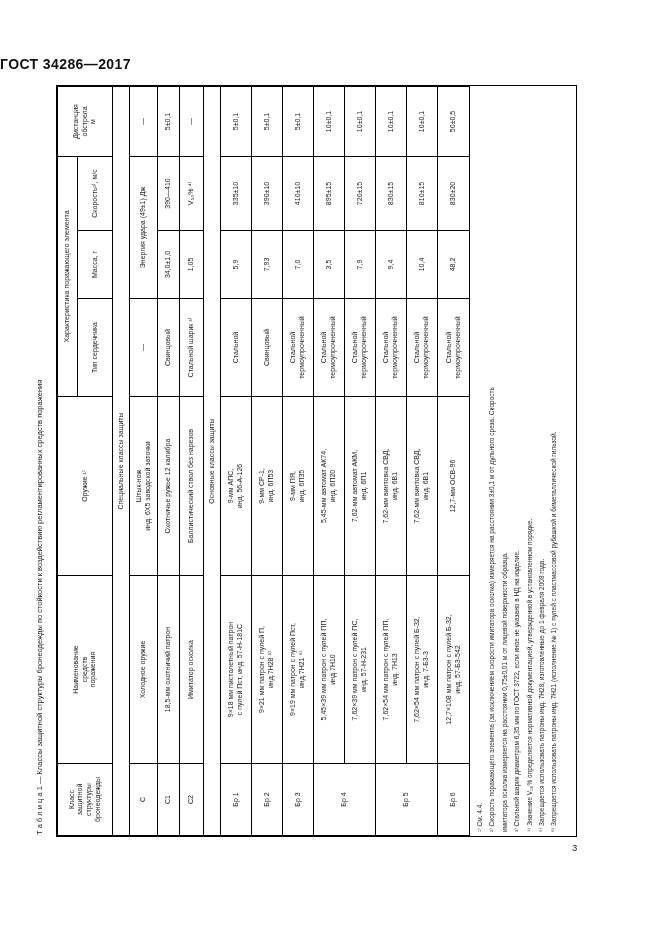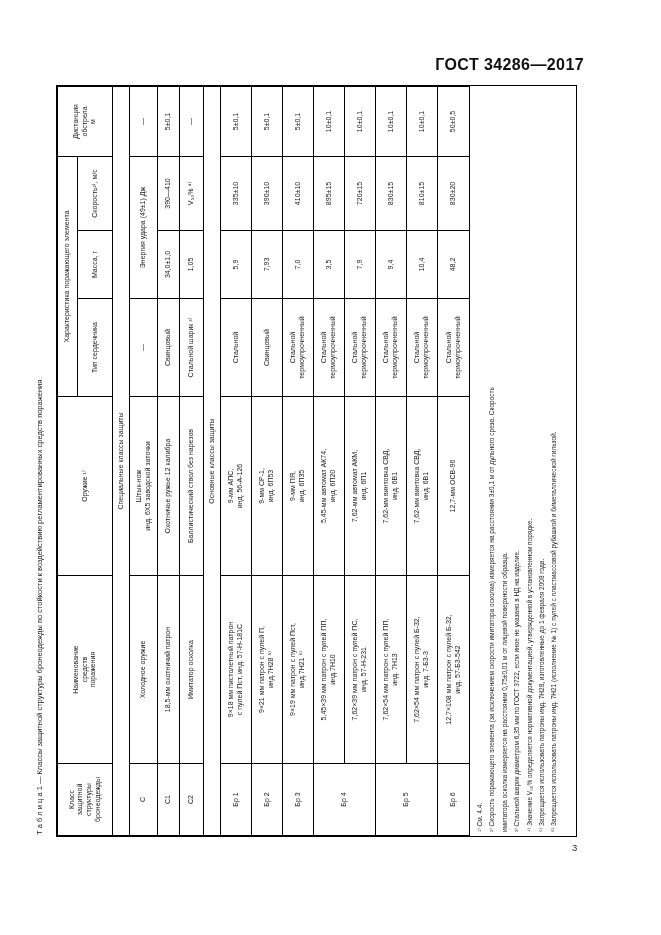--- a/index.html
+++ b/index.html
@@ -2,22 +2,22 @@
 <html><head>
 <meta charset="utf-8">
 <style>
   html,body { margin:0; padding:0; background:#e8e8e8; }
   .page {
     position:relative; width:661px; height:935px; background:#ffffff;
     font-family:"Liberation Sans","DejaVu Sans",sans-serif; color:#1a1a1a;
     overflow:hidden; margin:0 auto;
   }
   .doc-header {
-    position:absolute; top:56px; left:0; width:584px; text-align:right;
-    font-size:16px; font-weight:bold; letter-spacing:0.4px; color:#111;
+    position:absolute; top:56px; left:0; width:584px; text-align:left;
+    font-size:14px; font-weight:bold; letter-spacing:0.4px; color:#111;
   }
   .page-number {
     position:absolute; left:572px; top:842px; font-size:9.5px; color:#222;
   }
   
   .rot-slot { position:absolute; left:35px; top:85px; width:545px; height:752px; }
   .rot-inner {
     width:752px; height:545px;
     transform: rotate(-90deg) translateX(-752px);
     transform-origin: 0 0;

